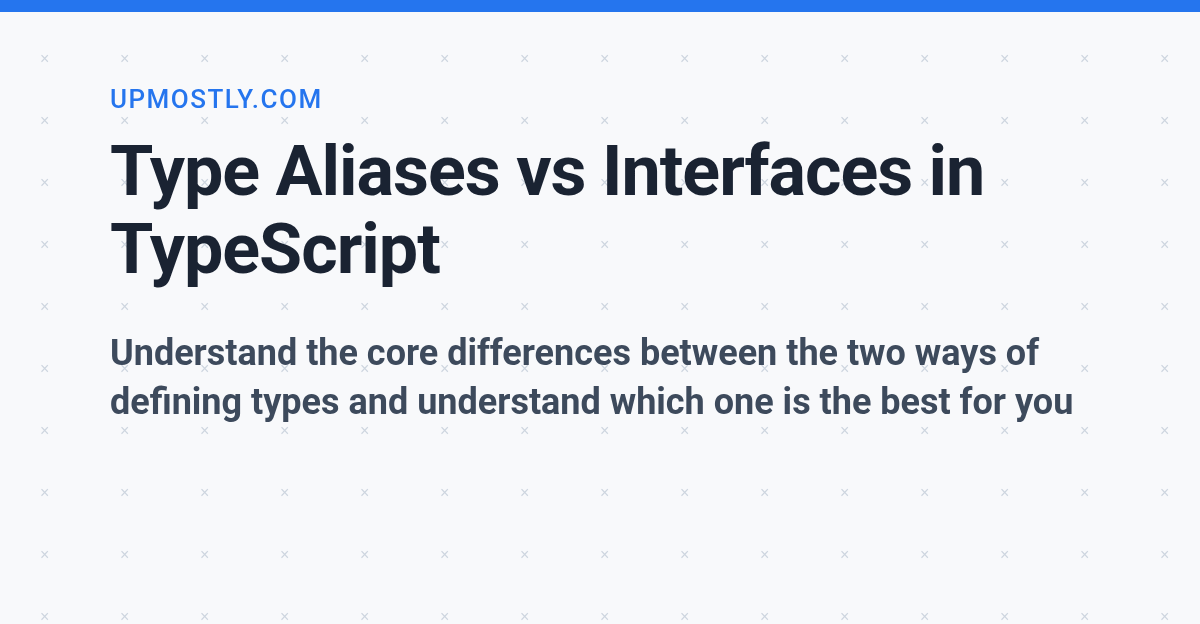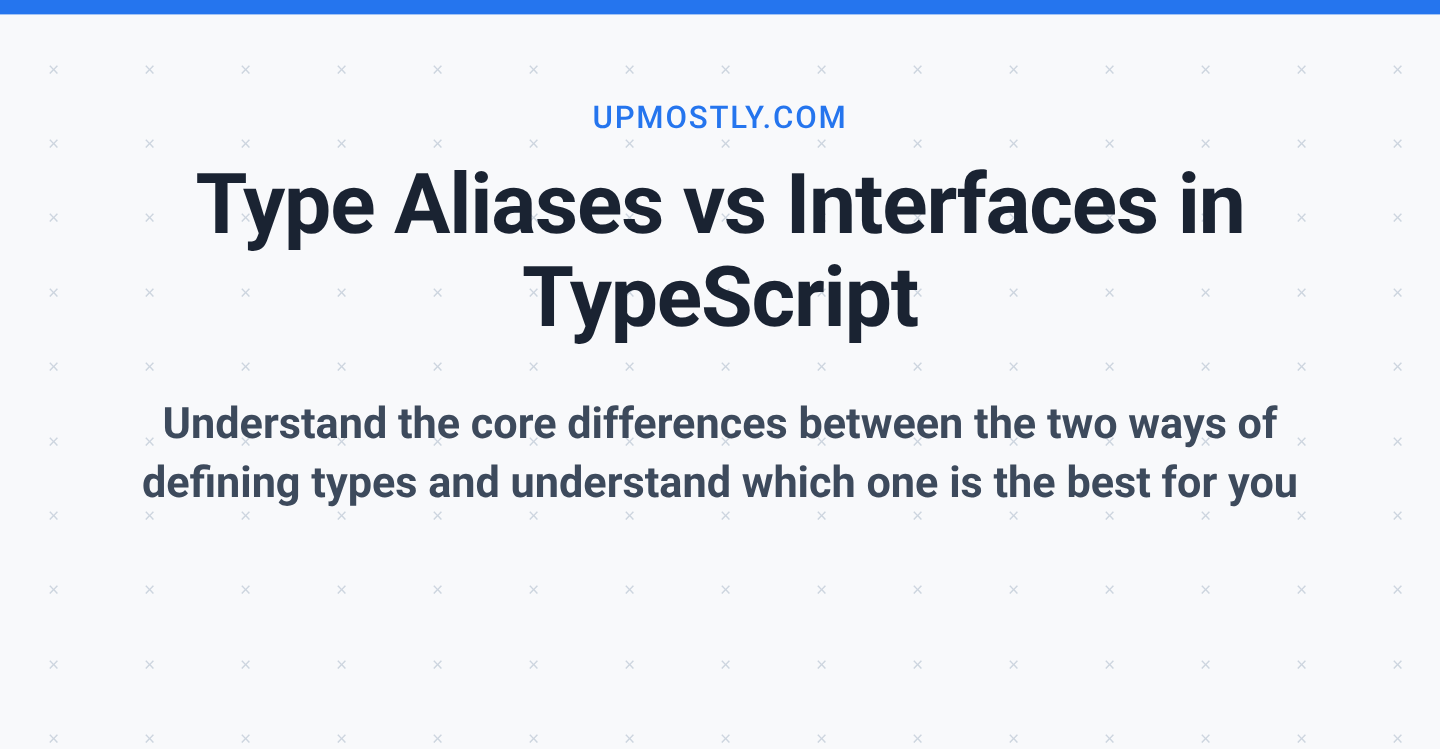--- a/index.html
+++ b/index.html
@@ -38,21 +38,20 @@
       color: #cdd5df;
       font-size: 16px;
       font-weight: 400;
       font-family: Arial, sans-serif;
     }
     
     .content {
       position: relative;
       z-index: 1;
       padding: 72px 110px 0 110px;
-      text-align: center;
     }
     
     .site-name {
       color: #2575ee;
       font-size: 26px;
       font-weight: 500;
       letter-spacing: 1.5px;
       margin-bottom: 18px;
     }
     

